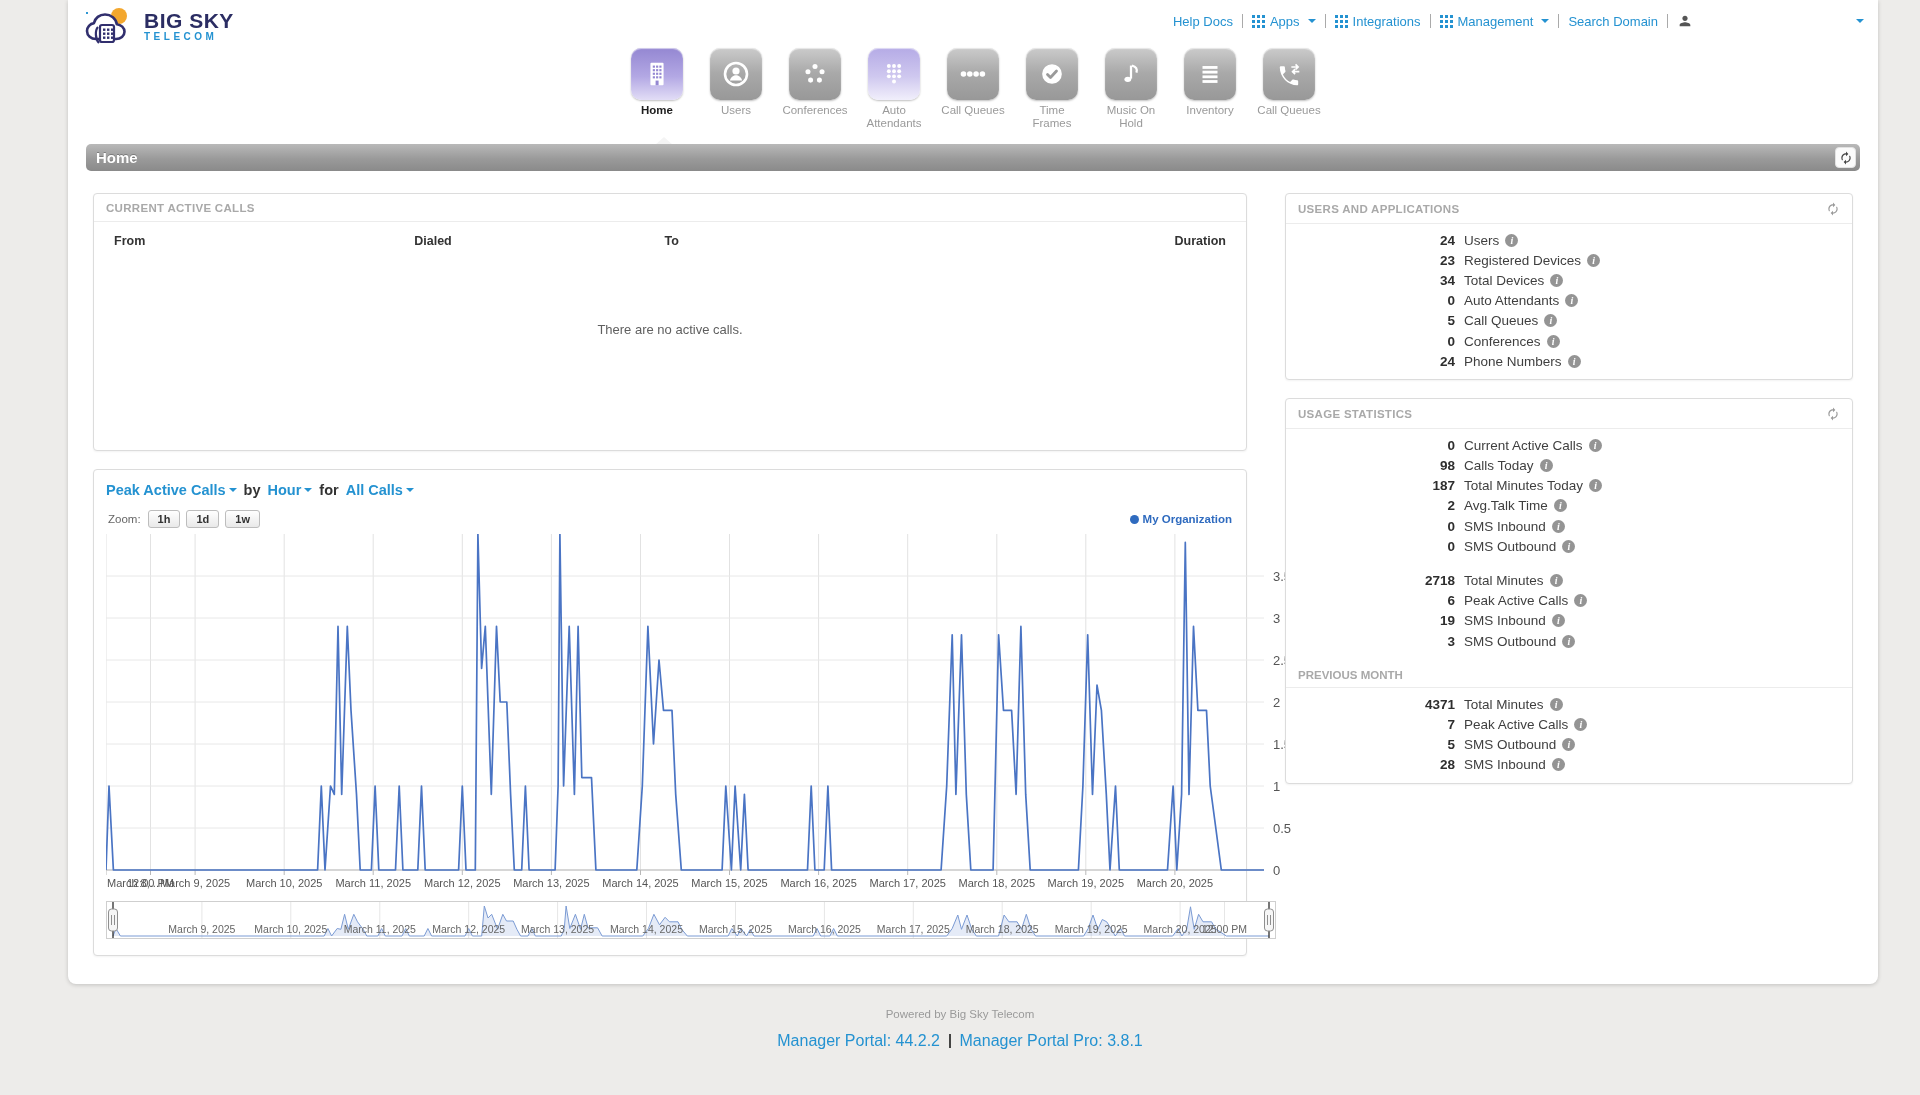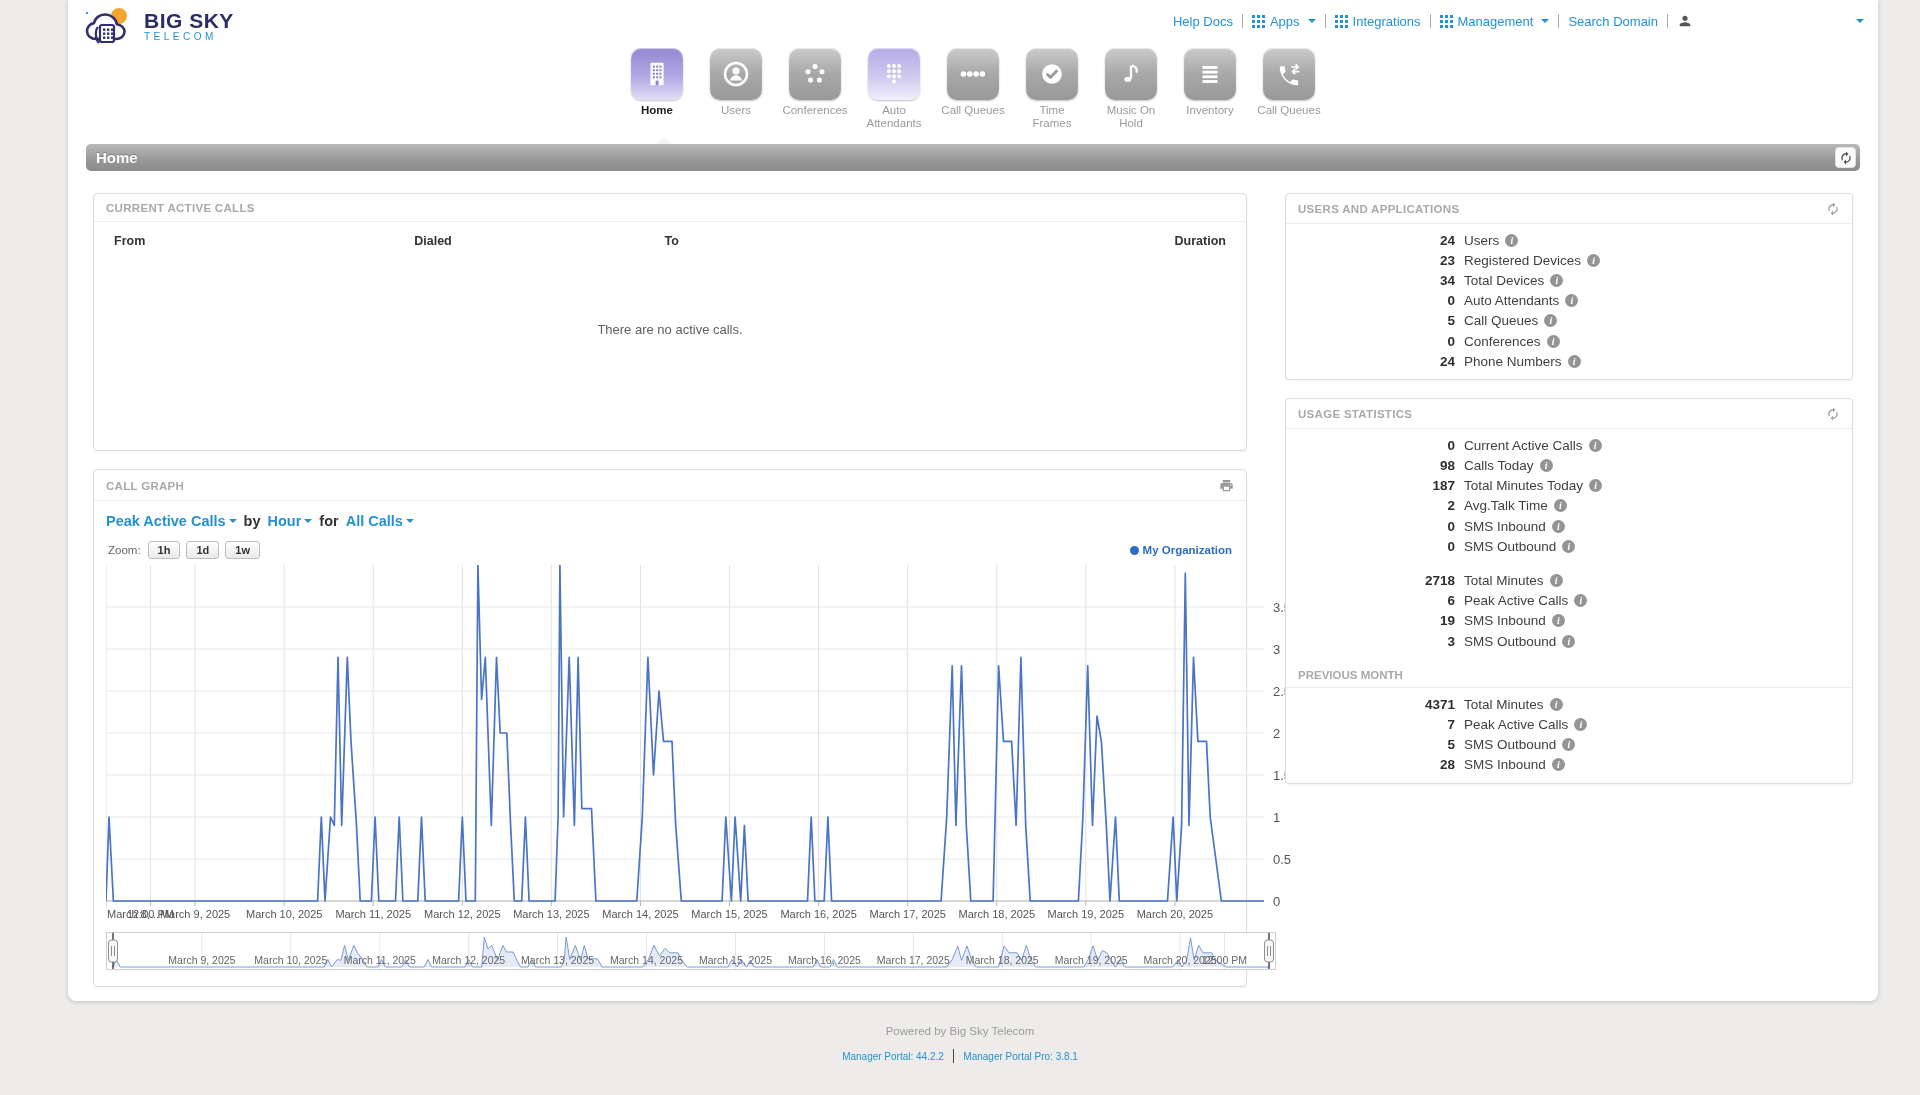--- a/index.html
+++ b/index.html
@@ -5,21 +5,21 @@
   * { margin:0; padding:0; box-sizing:border-box; }
   html,body { width:1920px; height:1095px; overflow:hidden; background:#edecea;
     font-family:"Liberation Sans","DejaVu Sans",sans-serif; }
   .sheet { margin:0 42px 0 68px; background:#fff; border-radius:0 0 8px 8px;
     box-shadow:0 1px 4px rgba(0,0,0,.18); min-height:984px; position:relative; padding-bottom:14px; }
 
   
   .topbar { display:flex; justify-content:space-between; align-items:flex-start; padding:5px 14px 0 14px; height:46px; }
   .logo { display:flex; align-items:center; gap:8px; }
   .logo-text .l1 { font-size:21px; font-weight:bold; letter-spacing:.5px; color:#2b2d63; line-height:20px;}
-  .logo-text .l2 { font-size:10px; font-weight:normal; letter-spacing:3.5px; color:#2492d1; }
+  .logo-text .l2 { font-size:10px; font-weight:bold; letter-spacing:3.5px; color:#2492d1; }
   .toplinks { display:flex; align-items:center; gap:9px; padding-top:8px; font-size:13px; color:#2492d1; }
   .toplink { display:flex; align-items:center; gap:5px; color:#2492d1; cursor:pointer; white-space:nowrap; }
   .sep { width:1px; height:14px; background:#aaa; }
   .caret { display:inline-block; width:0; height:0; border-left:4px solid transparent;
     border-right:4px solid transparent; border-top:4px solid #2492d1; margin-left:3px; }
   .userbox { display:flex; align-items:center; gap:5px; cursor:pointer; }
   .user-name { display:inline-block; width:150px; height:14px; }
 
   
   .appnav { display:flex; justify-content:center; gap:13px; margin-top:2px; }
@@ -83,21 +83,21 @@
   .stat-label { color:#3f3f3f; font-size:13.5px; }
   .info-icon { display:inline-block; width:13px; height:13px; border-radius:50%; background:#949494;
     color:#fff; font-size:10px; line-height:13px; text-align:center; margin-left:6px;
     font-family:"Liberation Serif","DejaVu Serif",serif; font-weight:bold; font-style:italic; cursor:pointer; }
   .sub-head { padding:10px 12px 6px 12px; font-size:11.5px; font-weight:bold; color:#a9a9a9; border-bottom:1px solid #ececec; }
   .side-gap { height:18px; }
 
   
   .footer { text-align:center; padding-top:24px; }
   .powered { font-size:11.5px; color:#9a9a9a; }
-  .versions { margin-top:12px; font-size:10px; display:flex; justify-content:center; align-items:center; }
+  .versions { margin-top:12px; font-size:16px; display:flex; justify-content:center; align-items:center; }
   .versions a { color:#2492d1; text-decoration:none; cursor:pointer; }
   .vdiv { width:1.5px; height:14px; background:#444; margin:0 9px; }
 
   svg text { font-family:"Liberation Sans","DejaVu Sans",sans-serif; }
 </style>
 </head>
 <body>
 
 <div class="sheet">
 
@@ -347,28 +347,20 @@
         <div class="calls-cols">
           <span class="col">From</span>
           <span class="col">Dialed</span>
           <span class="col">To</span>
           <span class="col">Duration</span>
         </div>
         <div class="empty-msg">There are no active calls.</div>
       </div>
 
       <div class="panel graph-panel">
-        <div class="panel-head">
-          <span class="panel-title">CALL GRAPH</span>
-          <span class="icon-btn">
-            <svg width="15" height="15" viewBox="0 0 24 24">
-                <path fill="#9a9a9a" d="M19 8H5c-1.66 0-3 1.34-3 3v6h4v4h12v-4h4v-6c0-1.66-1.34-3-3-3zm-3 11H8v-5h8v5zm3-7c-.55 0-1-.45-1-1s.45-1 1-1 1 .45 1 1-.45 1-1 1zm-1-9H6v4h12V3z"></path>
-              </svg>
-          </span>
-        </div>
         <div class="graph-controls">
           <span class="blue-dd">
               <span>Peak Active Calls</span>
               <span class="caret"></span>
             </span>
           <span>by</span>
           <span class="blue-dd">
               <span>Hour</span>
               <span class="caret"></span>
             </span>

